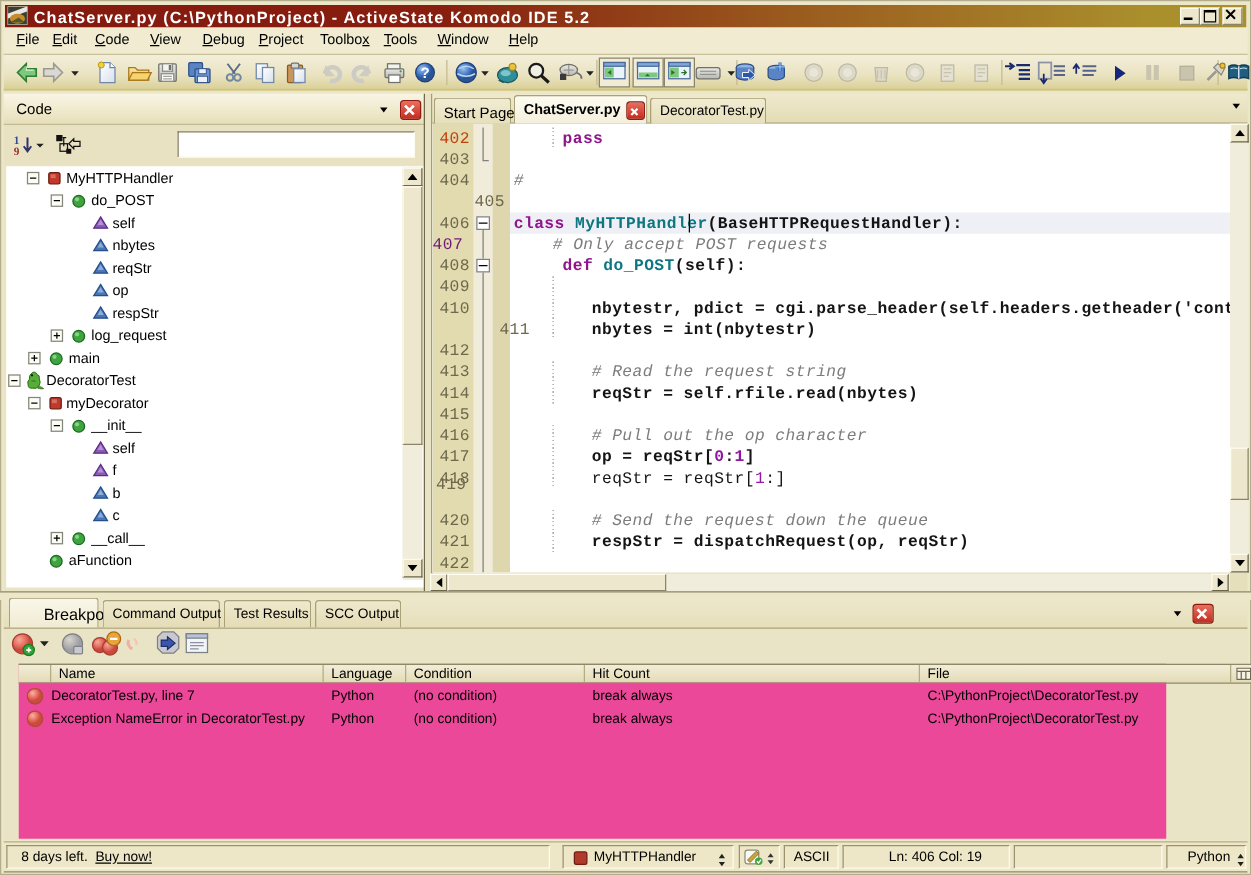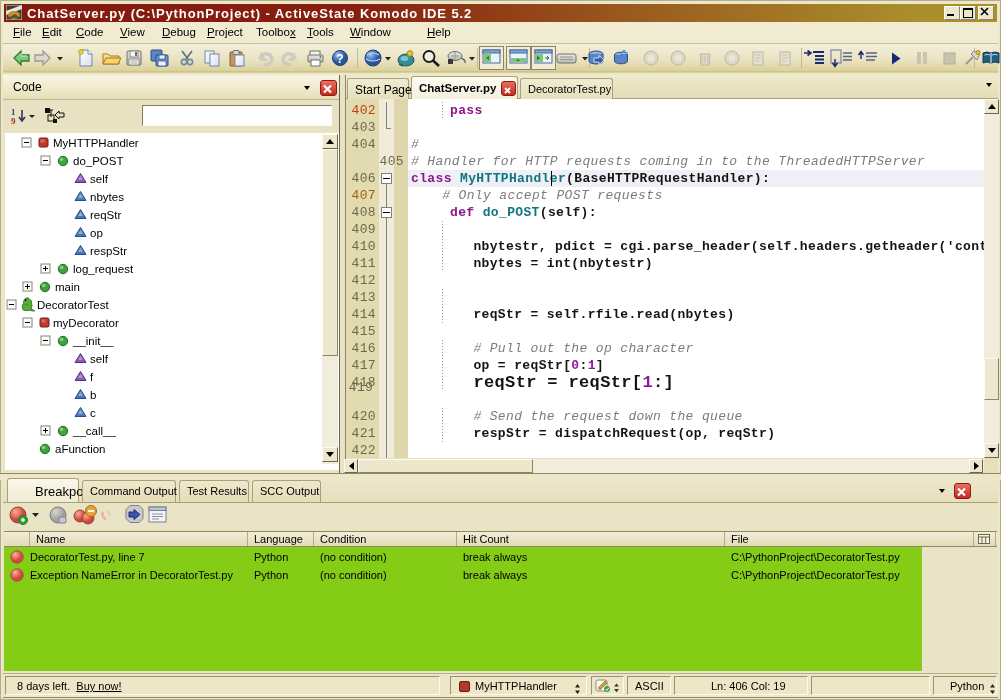--- a/index.html
+++ b/index.html
@@ -42,21 +42,21 @@
 <div id="menubar" class="abs" style="left:3px;top:22px;width:995px;height:21px;background:#F0EBD1;font-size:11.5px;color:#000;">
   <span class="abs" style="left:10px;top:4px;"><u>F</u>ile</span>
   <span class="abs" style="left:39px;top:4px;"><u>E</u>dit</span>
   <span class="abs" style="left:73px;top:4px;"><u>C</u>ode</span>
   <span class="abs" style="left:117px;top:4px;"><u>V</u>iew</span>
   <span class="abs" style="left:159px;top:4px;"><u>D</u>ebug</span>
   <span class="abs" style="left:204px;top:4px;"><u>P</u>roject</span>
   <span class="abs" style="left:253px;top:4px;">Toolbo<u>x</u></span>
   <span class="abs" style="left:304px;top:4px;"><u>T</u>ools</span>
   <span class="abs" style="left:347px;top:4px;"><u>W</u>indow</span>
-  <span class="abs" style="left:424px;top:4px;text-align:center;"><u>H</u>elp</span>
+  <span class="abs" style="left:404px;top:4px;text-align:center;"><u>H</u>elp</span>
 </div>
 <div class="abs" style="left:3px;top:43px;width:995px;height:1px;background:#C9C19B;"></div>
 
 <div id="toolbar" class="abs" style="left:3px;top:44px;width:995px;height:29px;background:linear-gradient(to bottom,#F3EED9 0%,#EAE3C2 55%,#E0D7A8 80%,#D8CE8F 100%);">
 <div class="abs" style="left:0;top:27px;width:995px;height:1px;background:#CBC295;"></div>
 <div id="tb-icons">
       <svg class="abs" style="left:2px;top:0;" width="995" height="29" viewBox="0 0 995 29">
 <defs>
 <linearGradient id="pageg" x1="0" y1="0" x2="1" y2="1">
             <stop offset="0" stop-color="#FFFFFF"></stop>
@@ -426,43 +426,43 @@
 <div class="abs" style="left:0;top:0;width:33px;height:359px;background:#E2DBAF;"></div>
 <div class="abs" style="left:33px;top:0;width:15px;height:359px;background:#F0ECD9;"></div>
 <div class="abs" style="left:48px;top:0;width:14px;height:359px;background:#DED7AE;"></div>
 <div class="abs" style="left:62px;top:71px;width:576px;height:17px;background:#EFF0F5;"></div>
 <div class="abs mono" style="left:0;top:3px;width:30px;height:17px;line-height:17px;font-size:13px;color:#c2410c;text-align:right;">402</div>
 <div class="abs mono" style="left:104.0px;top:3px;height:17px;line-height:17px;font-size:13px;font-weight:bold;white-space:pre;"><span class="k">pass</span></div>
 <div class="abs mono" style="left:0;top:20px;width:30px;height:17px;line-height:17px;font-size:13px;color:#6F684C;text-align:right;">403</div>
 <div class="abs mono" style="left:0;top:37px;width:30px;height:17px;line-height:17px;font-size:13px;color:#6F684C;text-align:right;">404</div>
 <div class="abs mono" style="left:65.0px;top:37px;height:17px;line-height:17px;font-size:13px;font-weight:bold;white-space:pre;"><span class="c">#</span></div>
 <div class="abs mono" style="left:0;top:54px;width:30px;height:17px;line-height:17px;font-size:13px;color:#6F684C;text-align:right;margin-left:28px;">405</div>
-<div class="abs mono" style="left:65.0px;top:54px;height:17px;line-height:17px;font-size:13px;font-weight:bold;white-space:pre;"><span class="c"># Handler for HTTP requests coming in to the ThreadedHTTPServer</span></div>
 <div class="abs mono" style="left:0;top:71px;width:30px;height:17px;line-height:17px;font-size:13px;color:#6F684C;text-align:right;">406</div>
 <div class="abs mono" style="left:65.0px;top:71px;height:17px;line-height:17px;font-size:13px;font-weight:bold;white-space:pre;"><span class="k">class</span><span class="d"> </span><span class="n">MyHTTPHandler</span><span class="d">(BaseHTTPRequestHandler):</span></div>
-<div class="abs mono" style="left:0;top:88px;width:30px;height:17px;line-height:17px;font-size:13px;color:#a16207;text-align:right;">407</div>
+<div class="abs mono" style="left:0;top:88px;width:30px;height:17px;line-height:17px;font-size:13px;color:#701a75;">407</div>
 <div class="abs mono" style="left:96.2px;top:88px;height:17px;line-height:17px;font-size:13px;font-weight:bold;white-space:pre;"><span class="c"># Only accept POST requests</span></div>
 <div class="abs mono" style="left:0;top:105px;width:30px;height:17px;line-height:17px;font-size:13px;color:#6F684C;text-align:right;">408</div>
 <div class="abs mono" style="left:104px;top:105px;height:17px;line-height:17px;font-size:13px;font-weight:bold;white-space:pre;"><span class="k">def</span><span class="d"> </span><span class="n">do_POST</span><span class="d">(self):</span></div>
 <div class="abs mono" style="left:0;top:122px;width:30px;height:17px;line-height:17px;font-size:13px;color:#6F684C;text-align:right;">409</div>
 <div class="abs mono" style="left:0;top:139px;width:30px;height:17px;line-height:17px;font-size:13px;color:#6F684C;text-align:right;">410</div>
 <div class="abs mono" style="left:127.4px;top:139px;height:17px;line-height:17px;font-size:13px;font-weight:bold;white-space:pre;"><span class="d">nbytestr, pdict = cgi.parse_header(self.headers.getheader('conte</span></div>
-<div class="abs mono" style="left:0;top:156px;width:30px;height:17px;line-height:17px;font-size:13px;color:#6F684C;text-align:right;">411</div>
+<div class="abs mono" style="left:0;top:156px;width:30px;height:17px;line-height:17px;font-size:13px;color:#6F684C;text-align:right;padding-left:48px;">411</div>
 <div class="abs mono" style="left:127.4px;top:156px;height:17px;line-height:17px;font-size:13px;font-weight:bold;white-space:pre;"><span class="d">nbytes = int(nbytestr)</span></div>
 <div class="abs mono" style="left:0;top:173px;width:30px;height:17px;line-height:17px;font-size:13px;color:#6F684C;text-align:right;">412</div>
 <div class="abs mono" style="left:0;top:190px;width:30px;height:17px;line-height:17px;font-size:13px;color:#6F684C;text-align:right;">413</div>
+<div class="abs mono" style="left:127.4px;top:190px;height:17px;line-height:17px;font-size:13px;font-weight:bold;white-space:pre;"><span class="c"># Read the request string</span></div>
 <div class="abs mono" style="left:0;top:207px;width:30px;height:17px;line-height:17px;font-size:13px;color:#6F684C;text-align:right;">414</div>
 <div class="abs mono" style="left:127.4px;top:207px;height:17px;line-height:17px;font-size:13px;font-weight:bold;white-space:pre;"><span class="d">reqStr = self.rfile.read(nbytes)</span></div>
 <div class="abs mono" style="left:0;top:224px;width:30px;height:17px;line-height:17px;font-size:13px;color:#6F684C;text-align:right;">415</div>
 <div class="abs mono" style="left:0;top:241px;width:30px;height:17px;line-height:17px;font-size:13px;color:#6F684C;text-align:right;">416</div>
 <div class="abs mono" style="left:127.4px;top:241px;height:17px;line-height:17px;font-size:13px;font-weight:bold;white-space:pre;"><span class="c"># Pull out the op character</span></div>
 <div class="abs mono" style="left:0;top:258px;width:30px;height:17px;line-height:17px;font-size:13px;color:#6F684C;text-align:right;">417</div>
 <div class="abs mono" style="left:127.4px;top:258px;height:17px;line-height:17px;font-size:13px;font-weight:bold;white-space:pre;"><span class="d">op = reqStr[</span><span class="m">0</span><span class="d">:</span><span class="m">1</span><span class="d">]</span></div>
 <div class="abs mono" style="left:0;top:275px;width:30px;height:17px;line-height:17px;font-size:13px;color:#6F684C;text-align:right;">418</div>
-<div class="abs mono" style="left:127.4px;top:275px;height:17px;line-height:17px;font-size:17px;font-weight:bold;white-space:pre;"><span class="d">reqStr = reqStr[</span><span class="m">1</span><span class="d">:]</span></div>
+<div class="abs mono" style="left:127.4px;top:275px;height:17px;line-height:17px;font-size:13px;font-weight:normal;white-space:pre;"><span class="d">reqStr = reqStr[</span><span class="m">1</span><span class="d">:]</span></div>
 <div class="abs mono" style="left:0;top:280px;width:30px;height:17px;line-height:17px;font-size:13px;color:#6F684C;text-align:center;">419</div>
 <div class="abs mono" style="left:0;top:309px;width:30px;height:17px;line-height:17px;font-size:13px;color:#6F684C;text-align:right;">420</div>
 <div class="abs mono" style="left:127.4px;top:309px;height:17px;line-height:17px;font-size:13px;font-weight:bold;white-space:pre;"><span class="c"># Send the request down the queue</span></div>
 <div class="abs mono" style="left:0;top:326px;width:30px;height:17px;line-height:17px;font-size:13px;color:#6F684C;text-align:right;">421</div>
 <div class="abs mono" style="left:127.4px;top:326px;height:17px;line-height:17px;font-size:13px;font-weight:bold;white-space:pre;"><span class="d">respStr = dispatchRequest(op, reqStr)</span></div>
 <div class="abs mono" style="left:0;top:343px;width:30px;height:17px;line-height:17px;font-size:13px;color:#6F684C;text-align:right;">422</div>
 <div class="abs" style="left:96px;top:3px;width:1px;height:17px;background-image:repeating-linear-gradient(to bottom,#9a9a9a 0 1px,transparent 1px 3px);"></div>
 <div class="abs" style="left:96px;top:122px;width:1px;height:49px;background-image:repeating-linear-gradient(to bottom,#9a9a9a 0 1px,transparent 1px 3px);"></div>
 <div class="abs" style="left:96px;top:190px;width:1px;height:34px;background-image:repeating-linear-gradient(to bottom,#9a9a9a 0 1px,transparent 1px 3px);"></div>
 <div class="abs" style="left:96px;top:241px;width:1px;height:51px;background-image:repeating-linear-gradient(to bottom,#9a9a9a 0 1px,transparent 1px 3px);"></div>
@@ -561,21 +561,21 @@
   <path d="M85 8 L91 8" stroke="#fff" stroke-width="1.8"></path>
   <path d="M100 9 a5 5 0 0 0 3 7" stroke="#F0B0A6" stroke-width="2.5" fill="none"></path>
   <path d="M104 8 a4 4 0 0 1 2 5" stroke="#F3C4BC" stroke-width="2" fill="none"></path>
   <path d="M127 3 L136 3 L140 7 L140 16 L136 20 L127 20 L123 16 L123 7 Z" fill="#C8C9CE" stroke="#7E7F84" transform="translate(0,-0.5)"></path>
   <path d="M126 9 l5 0 l0 -2.5 l6 5 l-6 5 l0 -2.5 l-5 0 z" fill="#3A55B0" stroke="#202E66"></path>
   <rect x="146" y="4" width="17" height="15" fill="#F2F4F8" stroke="#7A8088"></rect>
   <rect x="146" y="4" width="17" height="3.5" fill="#B9C2D8" stroke="#7A8088"></rect>
   <path d="M149 11 L160 11 M149 13.5 L160 13.5 M149 16 L156 16" stroke="#8A90A0" stroke-width="1"></path>
 </svg>
     </div>
-  <div id="btable" class="abs" style="left:1px;top:52px;width:918px;height:140px;background:#84cc16;">
+  <div id="btable" class="abs" style="left:12px;top:52px;width:918px;height:140px;background:#ec4899;">
       <div class="abs" style="left:0;top:0;width:993px;height:16px;background:linear-gradient(to bottom,#F2EDD8,#E3DBB6);border-top:1px solid #8F8866;border-bottom:1px solid #8F8866;box-sizing:border-box;"></div>
       <div class="abs" style="left:25px;top:1px;width:1px;height:14px;background:#B3AB84;"></div>
       <div class="abs" style="left:243px;top:1px;width:1px;height:14px;background:#B3AB84;"></div>
       <div class="abs" style="left:32px;top:2px;font-size:11px;white-space:nowrap;">Name</div>
       <div class="abs" style="left:309px;top:1px;width:1px;height:14px;background:#B3AB84;"></div>
       <div class="abs" style="left:250px;top:2px;font-size:11px;white-space:nowrap;">Language</div>
       <div class="abs" style="left:452px;top:1px;width:1px;height:14px;background:#B3AB84;"></div>
       <div class="abs" style="left:316px;top:2px;font-size:11px;white-space:nowrap;">Condition</div>
       <div class="abs" style="left:720px;top:1px;width:1px;height:14px;background:#B3AB84;"></div>
       <div class="abs" style="left:459px;top:2px;font-size:11px;white-space:nowrap;">Hit Count</div>

